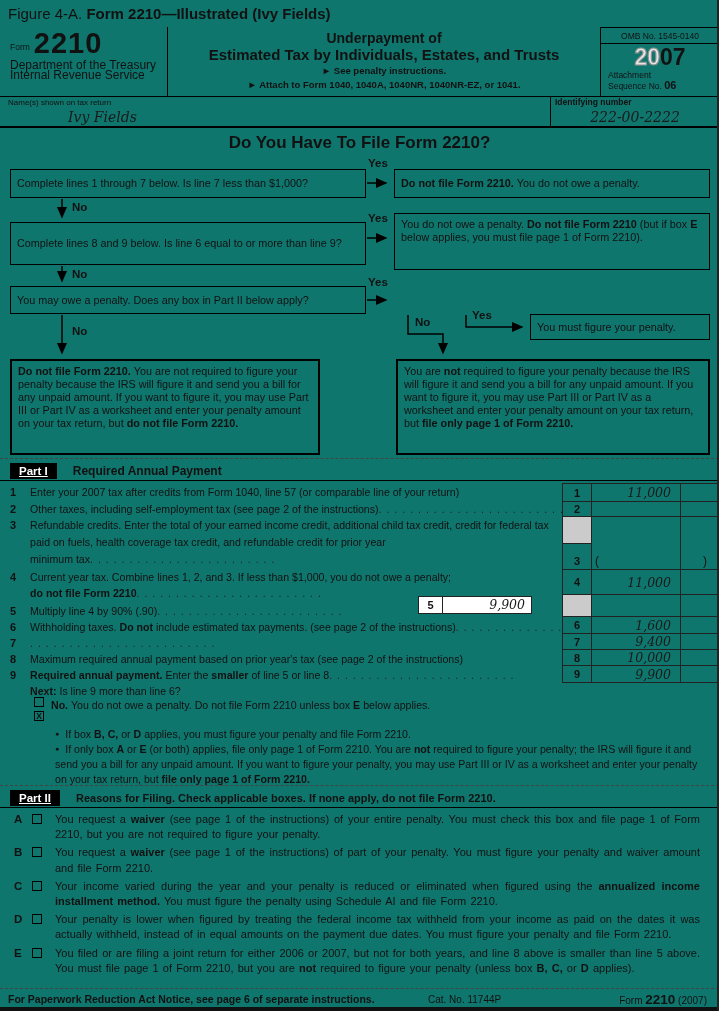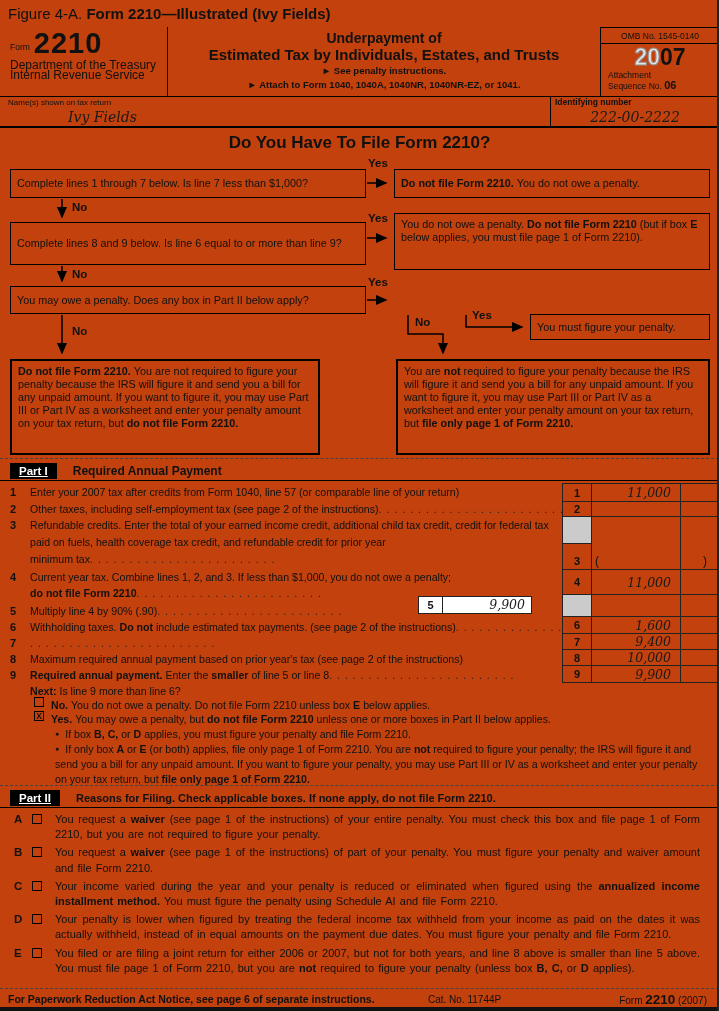--- a/index.html
+++ b/index.html
@@ -1,18 +1,18 @@
 <!DOCTYPE html>
 <html><head>
 <meta charset="utf-8">
 <style>
   * { margin:0; padding:0; box-sizing:border-box; }
   html,body { width:719px; height:1011px; background:#fff; }
   body { font-family:"Liberation Sans", sans-serif; color:#111; position:relative; }
-  .page { position:absolute; inset:0; background:#c2410c; border-right:2px solid #222; overflow:hidden; }
+  .page { position:absolute; inset:0; background:#0f766e; border-right:2px solid #222; overflow:hidden; }
 
   
   .fig-title { position:absolute; left:8px; top:5px; font-size:15px; }
   .fig-title b { font-weight:bold; }
 
   
   .header { position:absolute; left:0; top:27px; width:719px; height:70px; display:flex; border-bottom:1px solid #000; }
   .h-left { width:168px; border-right:1.5px solid #000; position:relative; }
   .form-line { display:flex; align-items:flex-end; gap:4px; margin:2px 0 0 10px; }
   .form-word { font-size:8.5px; margin-bottom:5px; }
@@ -278,21 +278,20 @@
 
     <div class="ln" style="top:224px; padding-left:20px;align-items:center;">
       <span class="rich"><b>Next: </b><span>Is line 9 more than line 6?</span></span>
     </div>
     <div class="ln opt" style="top:238px;">
       <span class="checkbox"></span>
       <span class="rich"><b>No. </b><span>You do not owe a penalty. Do not file Form 2210 unless box </span><b>E</b><span> below applies.</span></span>
     </div>
     <div class="ln opt" style="top:252px;">
       <span class="checkbox">X</span>
-      <span class="rich"><b>Yes. </b><span>You may owe a penalty, but </span><b>do not file Form 2210</b><span> unless one or more boxes in Part II below applies.</span></span>
     </div>
     <div class="ln bullet" style="top:267px;"><span class="rich"><span>If box </span><b>B, C,</b><span> or </span><b>D</b><span> applies, you must figure your penalty and file Form 2210.</span></span></div>
     <div class="ln bullet" style="top:282px;"><span class="rich"><span>If only box </span><b>A</b><span> or </span><b>E</b><span> (or both) applies, file only page 1 of Form 2210. You are </span><b>not</b><span> required to figure your penalty; the IRS will figure it and send you a bill for any unpaid amount. If you want to figure your penalty, you may use Part III or IV as a worksheet and enter your penalty on your tax return, but </span><b>file only page 1 of Form 2210.</b></span></div>
 
     <div class="grid">
       <div class="grow" style="height:18px;">
         <span class="gnum">1</span>
         <span class="gval">
             <span class="hand gv">11,000</span>
           </span>

